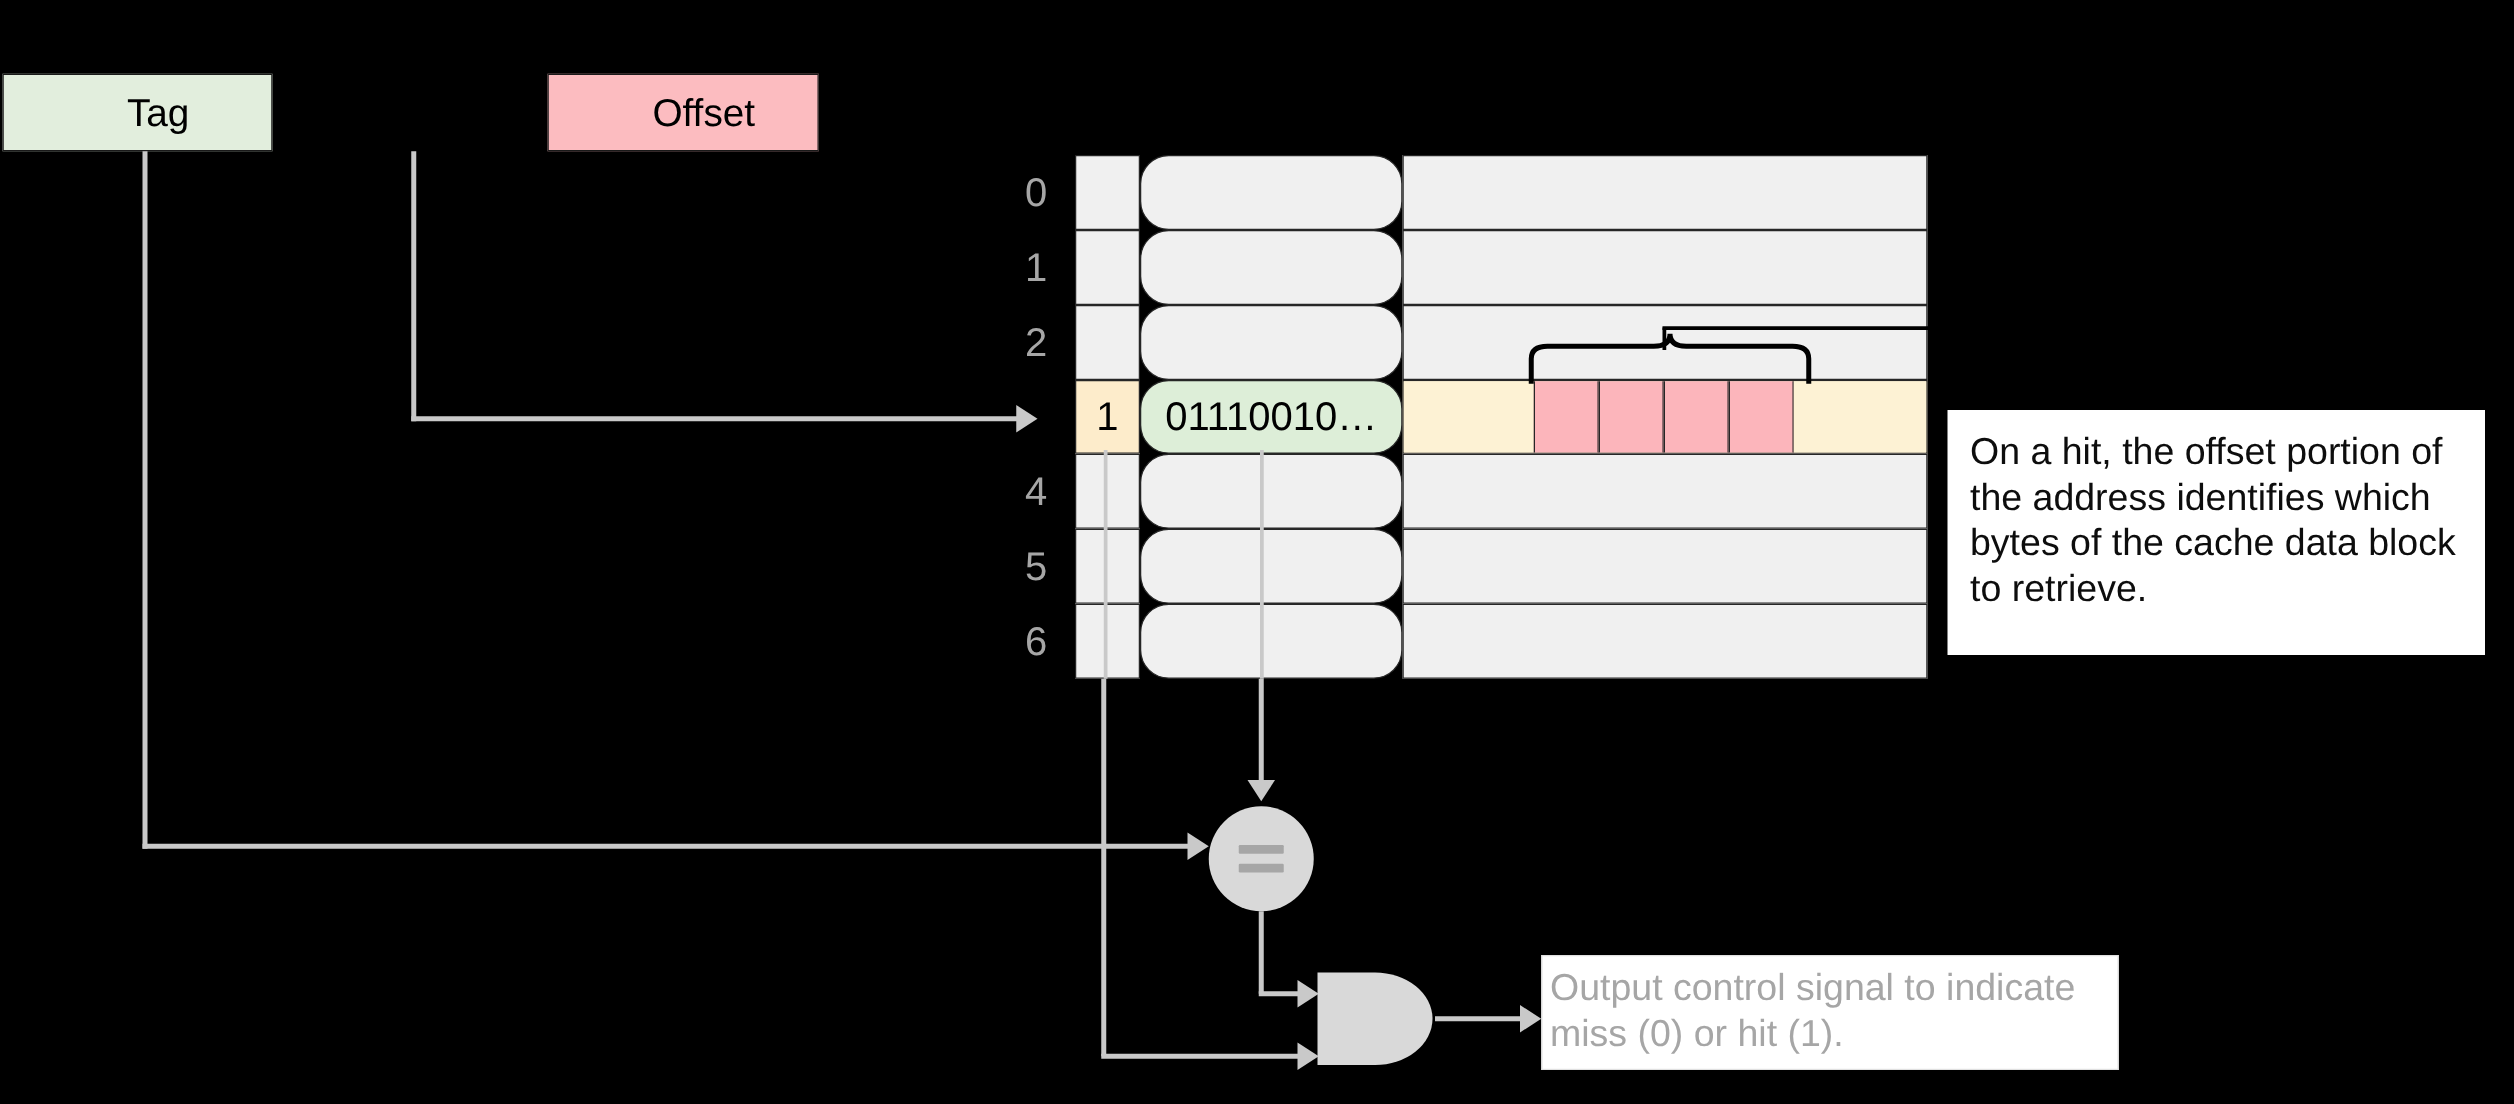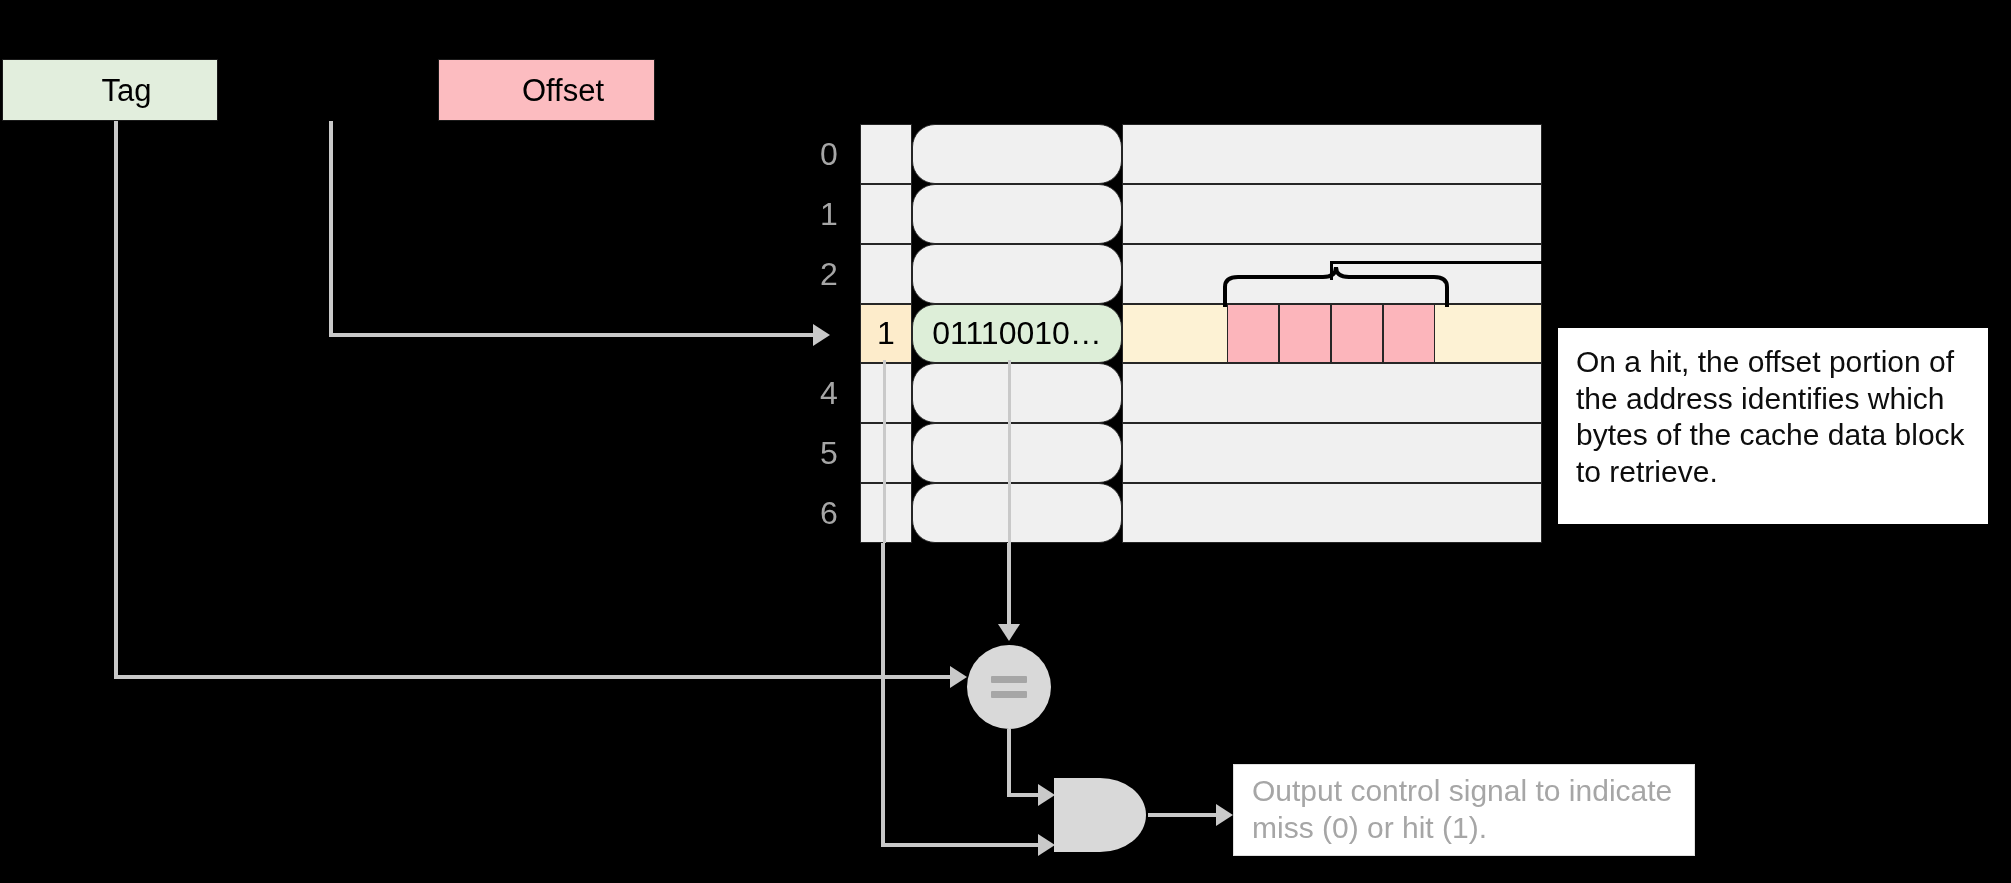--- a/index.html
+++ b/index.html
@@ -172,21 +172,21 @@
   }
   #callout-output {
     position: absolute;
     left: 1233px;
     top: 764px;
     width: 462px;
     height: 92px;
     background: #ffffff;
     box-sizing: border-box;
     border: 1px solid #e0e0e0;
-    padding: 8px 18px;
+    padding: 8px 6px;
     font-size: 30px;
     line-height: 1.22;
     color: #a6a6a6;
   }
 
   
   #brace-wrap { position: absolute; left: 1222px; top: 257px; width: 230px; height: 52px; }
   #brace-stem { position: absolute; left: 1330px; top: 262px; width: 3px; height: 18px; background:#000; }
   #brace-lead { position: absolute; left: 1330px; top: 261px; height: 3px; width: 260px; background:#000; }
 </style>

